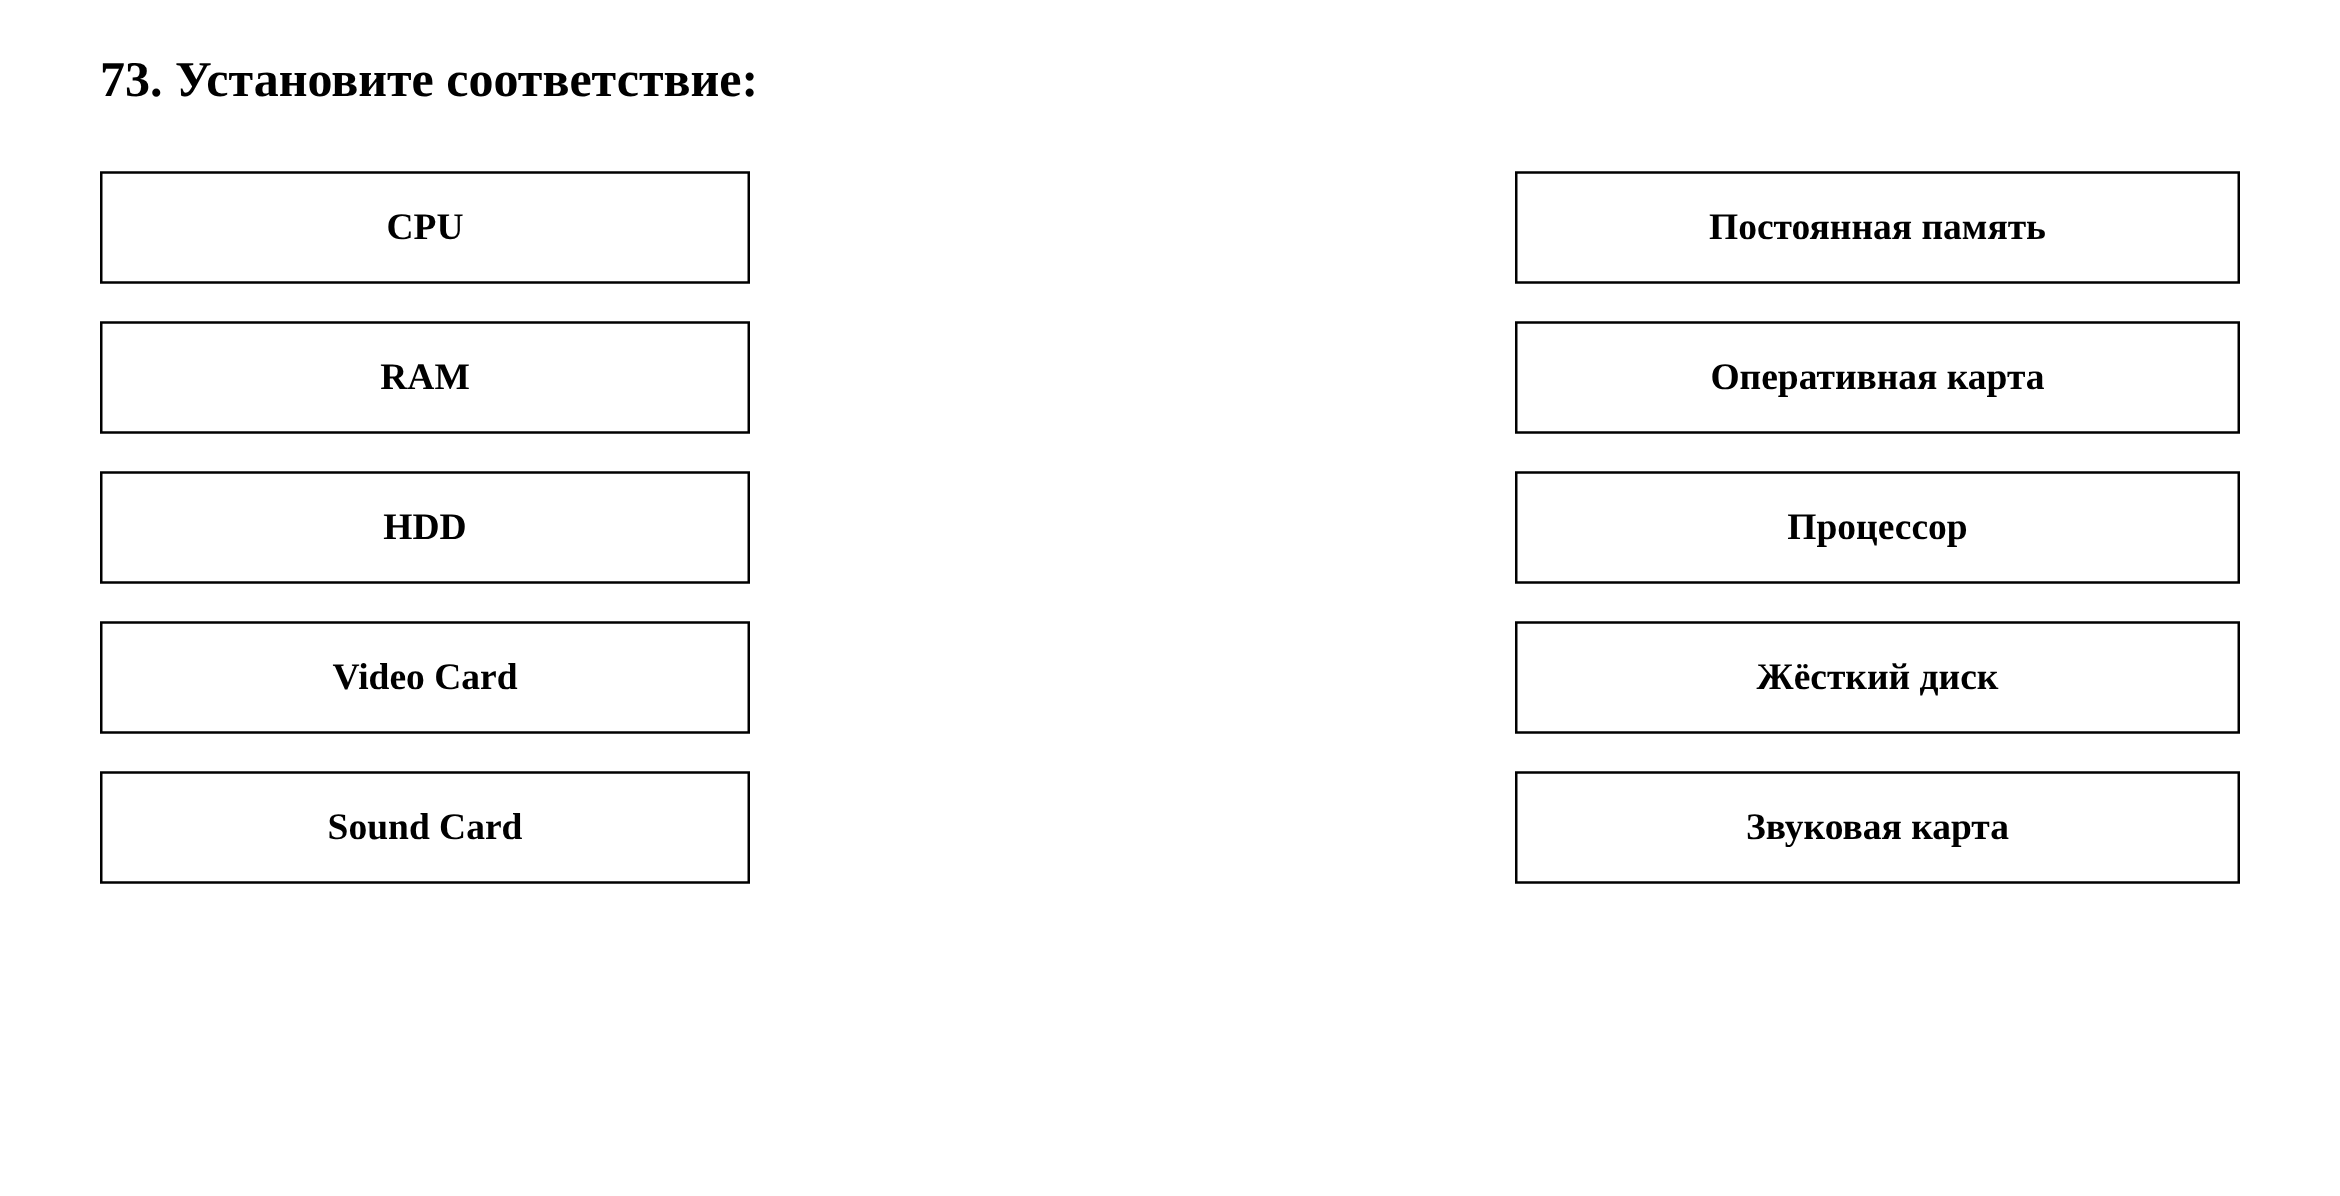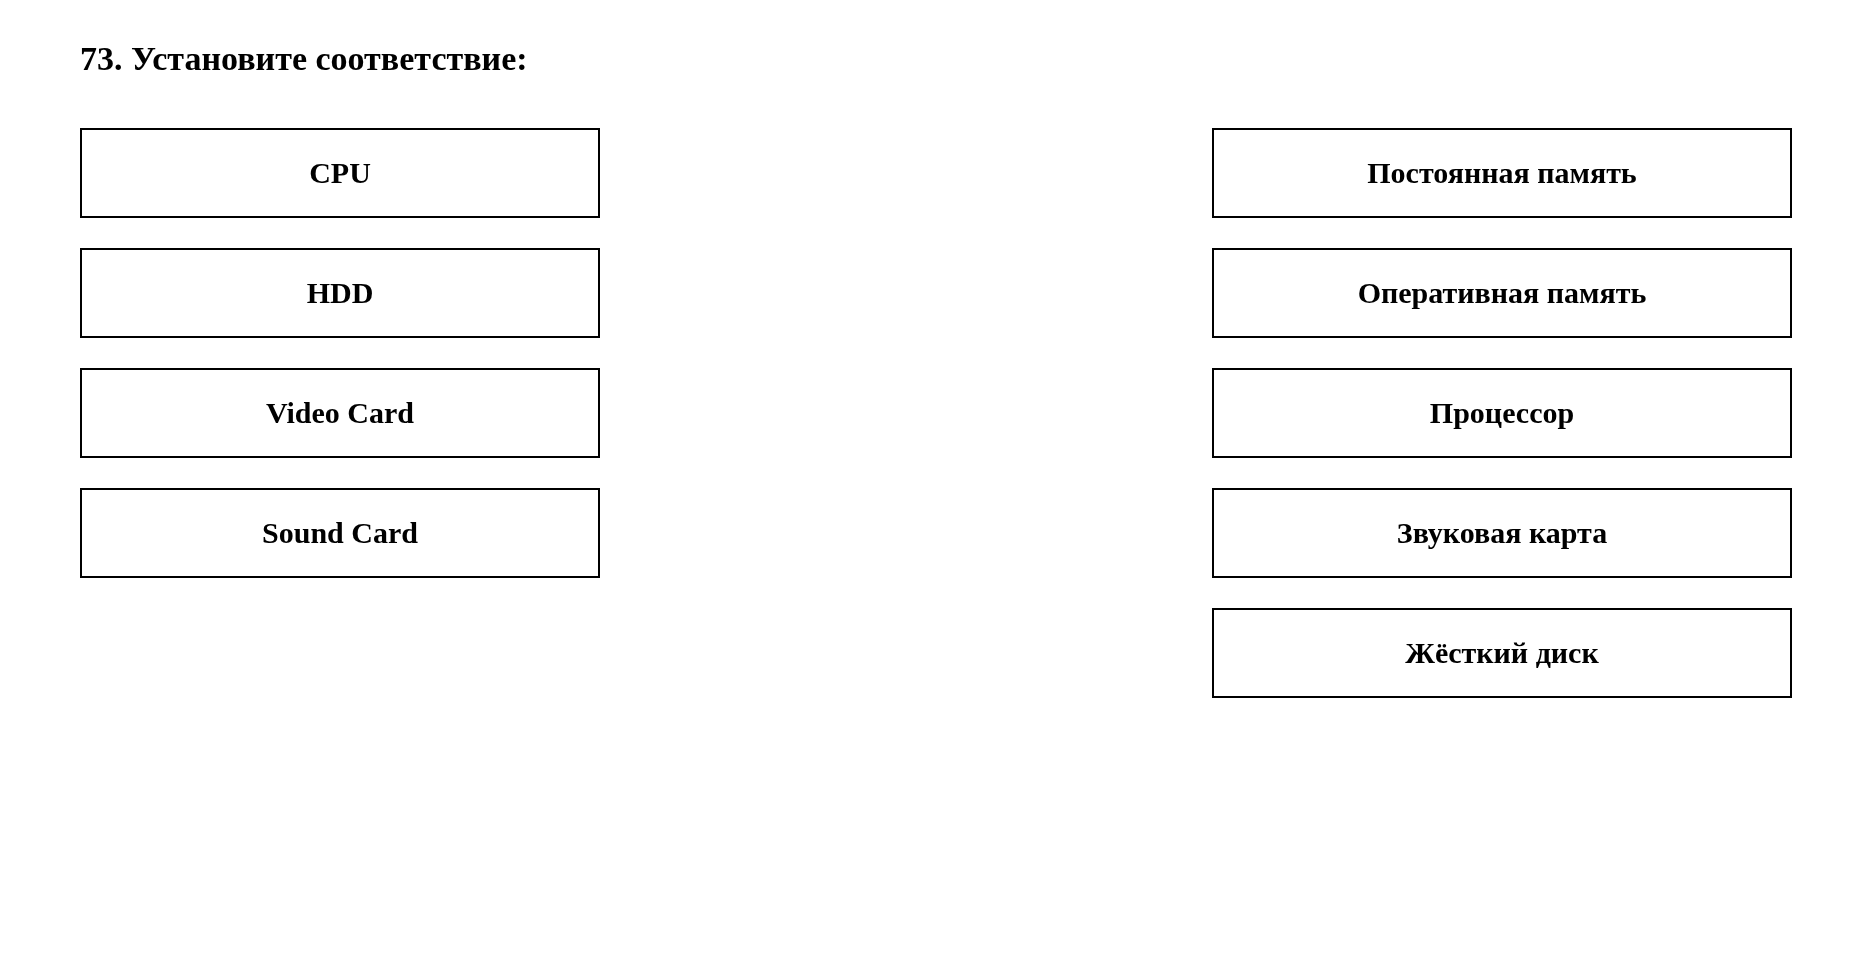--- a/index.html
+++ b/index.html
@@ -10,21 +10,21 @@
 
     body {
       background: #ffffff;
       font-family: 'Times New Roman', Times, serif;
       width: 1872px;
       min-height: 957px;
       padding: 40px 80px;
     }
 
     .question-title {
-      font-size: 34px;
+      font-size: 40px;
       font-weight: bold;
       margin-bottom: 50px;
       color: #000;
     }
 
     .matching-container {
       display: flex;
       justify-content: space-between;
       align-items: flex-start;
       gap: 40px;
@@ -64,40 +64,43 @@
   <span>73.</span>
   <span>Установите соответствие:</span>
 </div>
 
 <div class="matching-container">
   <div class="column">
     <div class="match-box">
       <span>CPU</span>
     </div>
     <div class="match-box">
+      <span>RAM</span>
+    </div>
+    <div class="match-box">
       <span>HDD</span>
     </div>
     <div class="match-box">
       <span>Video Card</span>
     </div>
     <div class="match-box">
       <span>Sound Card</span>
     </div>
   </div>
 
   <div class="column column-right">
     <div class="match-box">
       <span>Постоянная память</span>
     </div>
     <div class="match-box">
-      <span>Оперативная память</span>
+      <span>Оперативная карта</span>
     </div>
     <div class="match-box">
       <span>Процессор</span>
     </div>
     <div class="match-box">
-      <span>Звуковая карта</span>
+      <span>Жёсткий диск</span>
     </div>
     <div class="match-box">
-      <span>Жёсткий диск</span>
+      <span>Звуковая карта</span>
     </div>
   </div>
 </div>
 
 </body></html>

